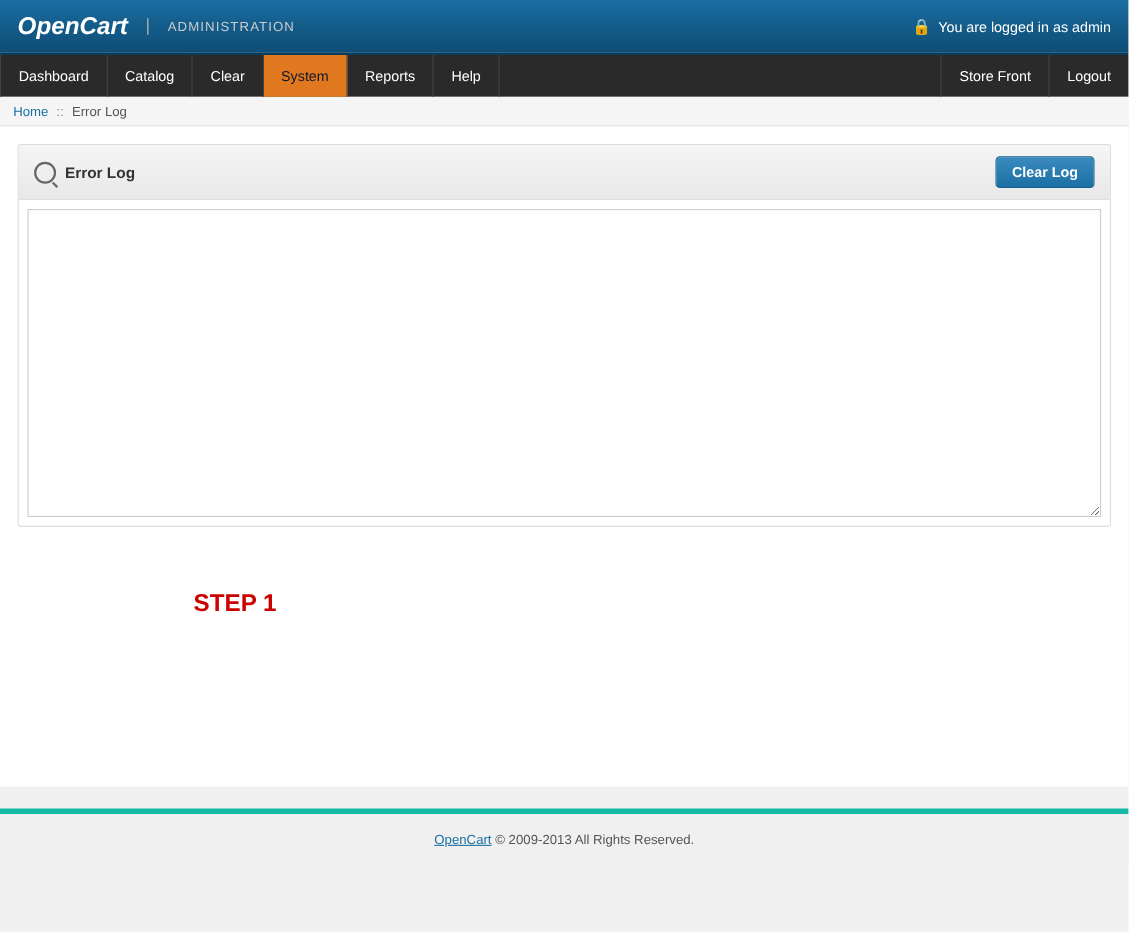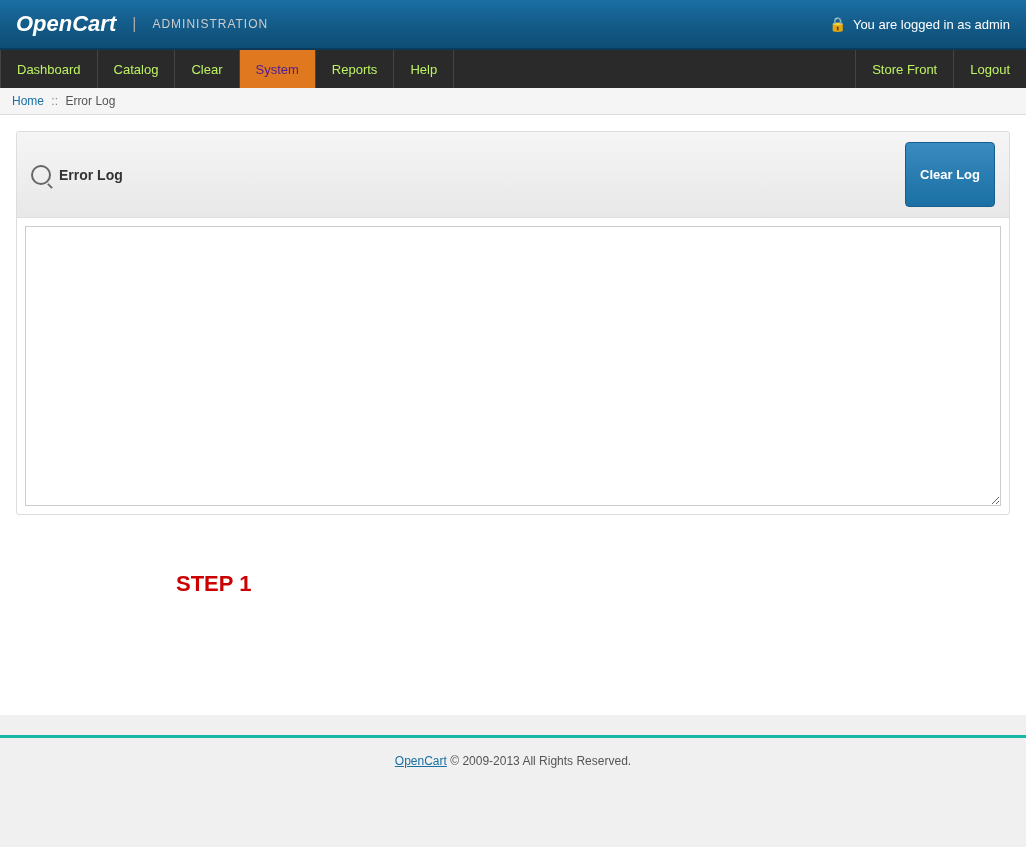--- a/index.html
+++ b/index.html
@@ -26,33 +26,33 @@
     #nav {
       background: #2a2a2a;
       display: flex;
       align-items: center;
       height: 38px;
       padding: 0;
     }
     .nav-left { display: flex; flex: 1; }
     .nav-right { display: flex; }
     .nav-item {
-      color: #bef264;
+      color: #ffffff;
       padding: 0 16px;
       height: 38px;
       display: flex;
       align-items: center;
       cursor: pointer;
       font-size: 13px;
       border-right: 1px solid #444;
       text-decoration: none;
       white-space: nowrap;
     }
     .nav-item:first-child { border-left: 1px solid #444; }
-    .nav-item.active { background: #e07820; color: #4c1d95; }
+    .nav-item.active { background: #e07820; color: #0f172a; }
     .nav-right .nav-item { border-left: 1px solid #444; border-right: none; }
 
     
     #breadcrumb {
       padding: 6px 12px;
       font-size: 12px;
       color: #555;
       background: #f5f5f5;
       border-bottom: 1px solid #ddd;
     }
@@ -108,21 +108,21 @@
       bottom: -4px;
       right: -4px;
       transform: rotate(45deg);
     }
 
     .clear-log-btn {
       background: linear-gradient(180deg, #3a8bbf 0%, #1a6fa3 100%);
       color: #fff;
       border: 1px solid #155f8e;
       border-radius: 4px;
-      padding: 24px 14px;
+      padding: 6px 14px;
       font-size: 13px;
       cursor: pointer;
       font-weight: bold;
     }
 
     .panel-body {
       padding: 0;
     }
 
     
@@ -148,21 +148,21 @@
     #step-text {
       color: #cc0000;
       font-size: 22px;
       font-weight: bold;
       padding: 40px 0 40px 160px;
     }
 
     
     #footer {
       background: #f0f0f0;
-      border-top: 3px solid #14b8a6;
+      border-top: 5px solid #14b8a6;
       padding: 16px;
       text-align: center;
       color: #555;
       font-size: 12px;
       margin-top: 20px;
     }
     #footer a { color: #1a6fa3; text-decoration: underline; }
   </style>
 </head>
 <body>

